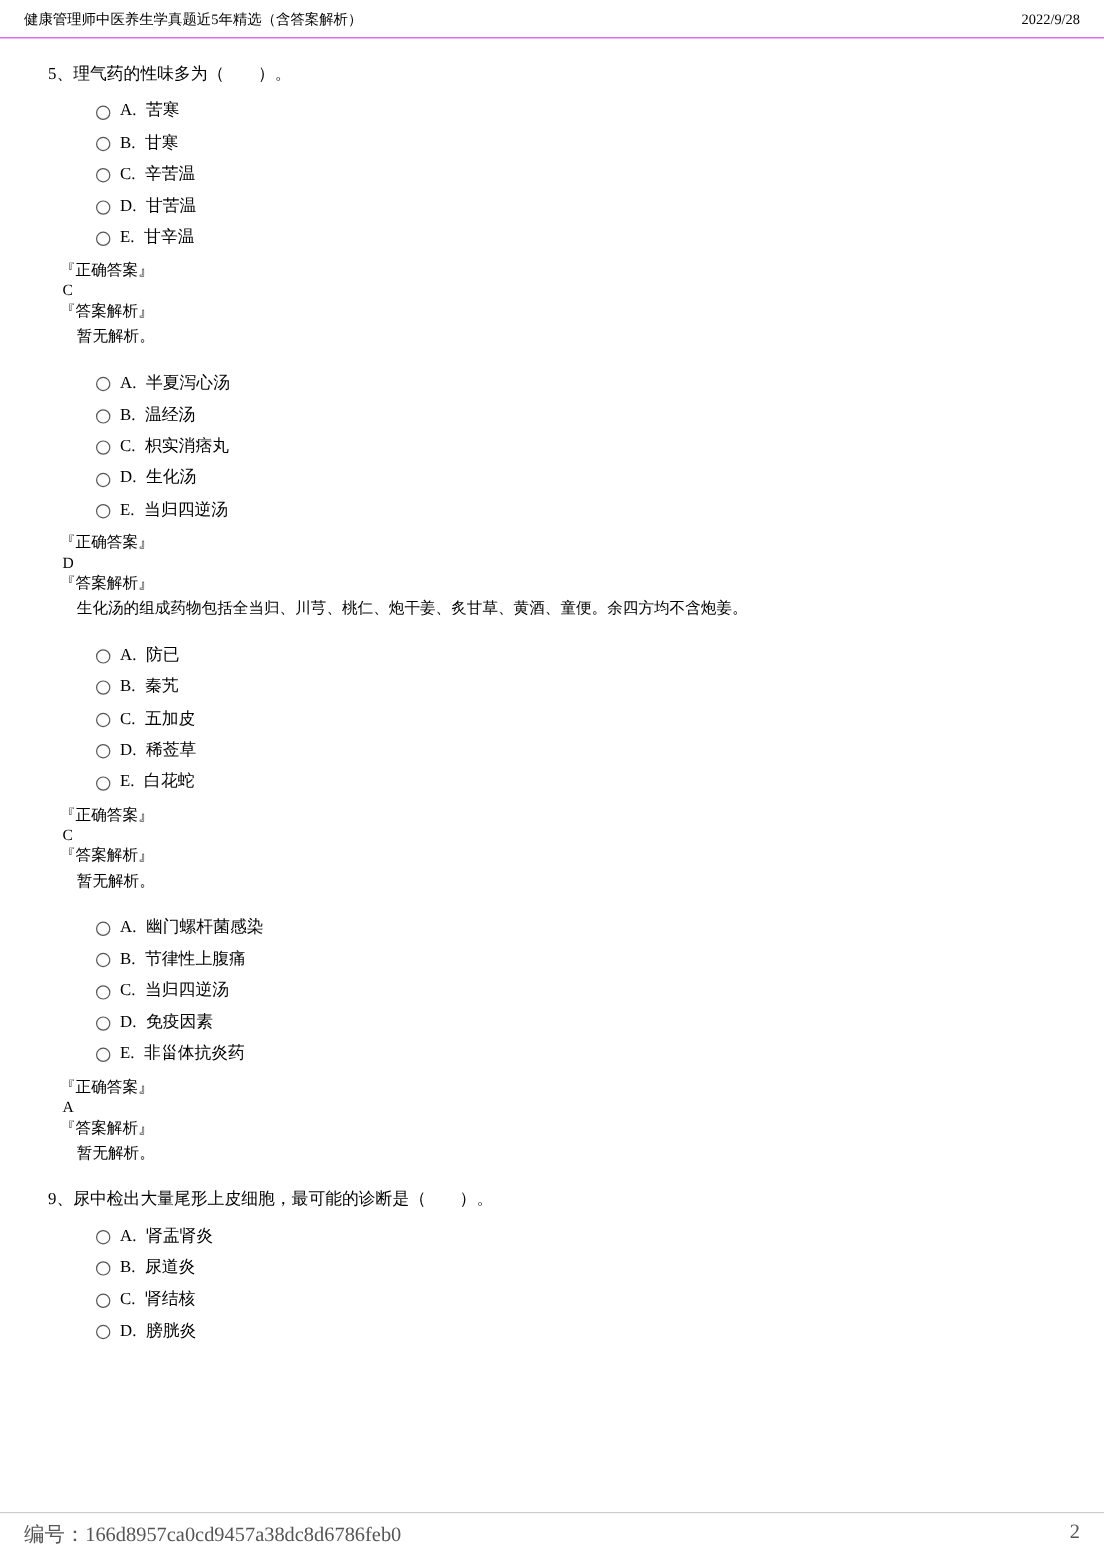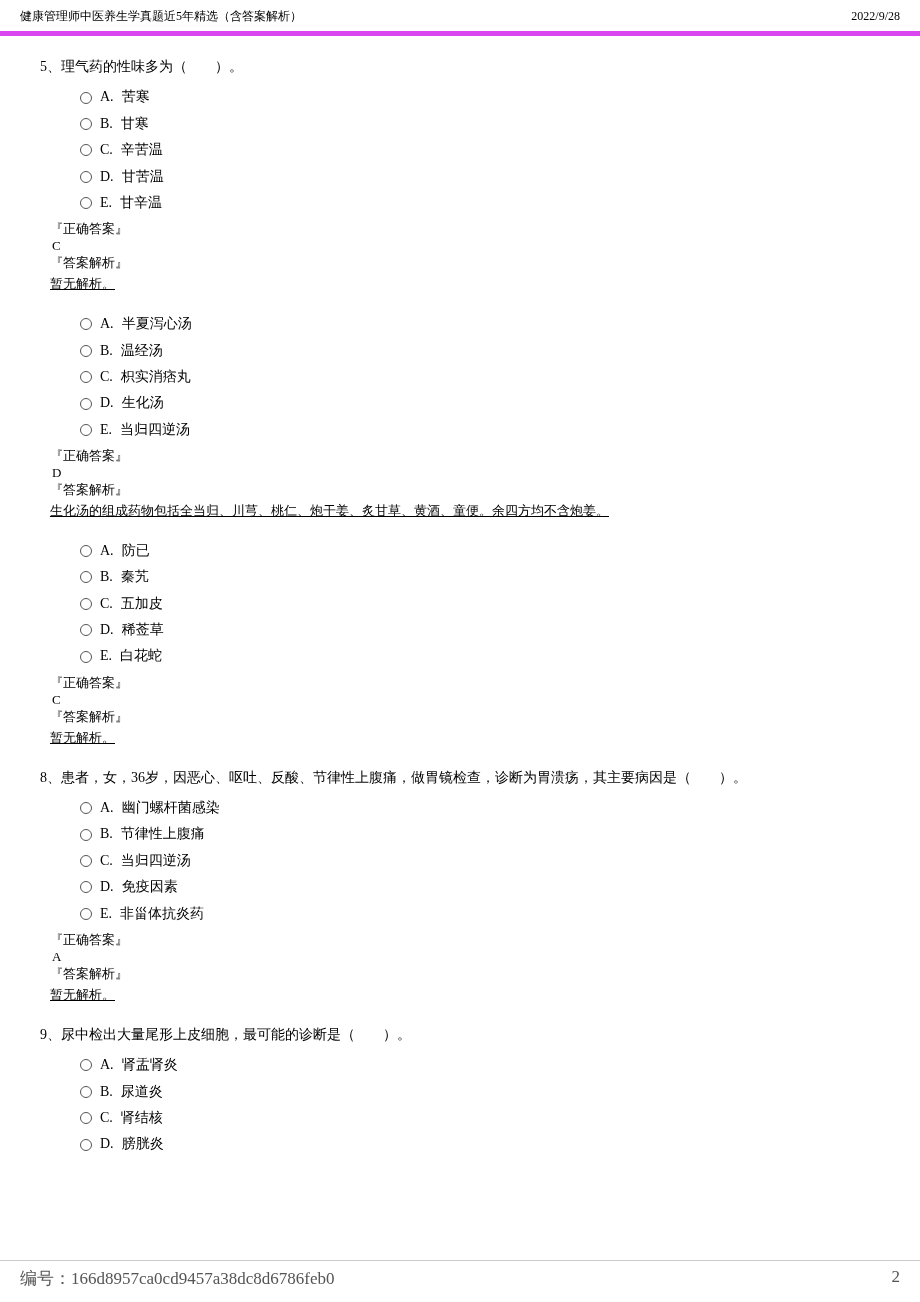--- a/index.html
+++ b/index.html
@@ -10,21 +10,21 @@
       background: #fff;
       width: 920px;
       min-height: 1302px;
       position: relative;
     }
     .header {
       display: flex;
       justify-content: space-between;
       align-items: center;
       padding: 8px 20px 6px 20px;
-      border-bottom: 5px solid #d946ef;
+      border-bottom: 1px solid #d946ef;
       font-size: 12px;
     }
     .content {
       padding: 20px 40px 60px 40px;
     }
     .question-block {
       margin-bottom: 18px;
     }
     .question-text {
       margin-bottom: 8px;
@@ -58,23 +58,22 @@
     .answer-value {
       font-size: 13px;
       margin-left: 2px;
     }
     .analysis-label {
       font-size: 13px;
     }
     .analysis-text {
       font-size: 13px;
       margin-top: 2px;
-      margin-left: 0;
+      margin-left: 14px;
       line-height: 1.6;
-      text-decoration: underline;
     }
     .footer {
       position: absolute;
       bottom: 12px;
       left: 0;
       right: 0;
       display: flex;
       justify-content: space-between;
       padding: 0 20px;
       font-size: 17px;
@@ -193,21 +192,20 @@
         </div>
       </div>
       <div class="answer-section">
         <div class="answer-label">『正确答案』</div>
         <div class="answer-value">C</div>
         <div class="analysis-label">『答案解析』</div>
         <div class="analysis-text">暂无解析。</div>
       </div>
     </div>
     <div class="question-block">
-      <div class="question-text">8、患者，女，36岁，因恶心、呕吐、反酸、节律性上腹痛，做胃镜检查，诊断为胃溃疡，其主要病因是（　　）。</div>
       <div class="options">
         <div class="option-item">
           <span class="radio-circle"></span>
           <span style="margin-right: 8px;">A.</span>
           <span>幽门螺杆菌感染</span>
         </div>
         <div class="option-item">
           <span class="radio-circle"></span>
           <span style="margin-right: 8px;">B.</span>
           <span>节律性上腹痛</span>

